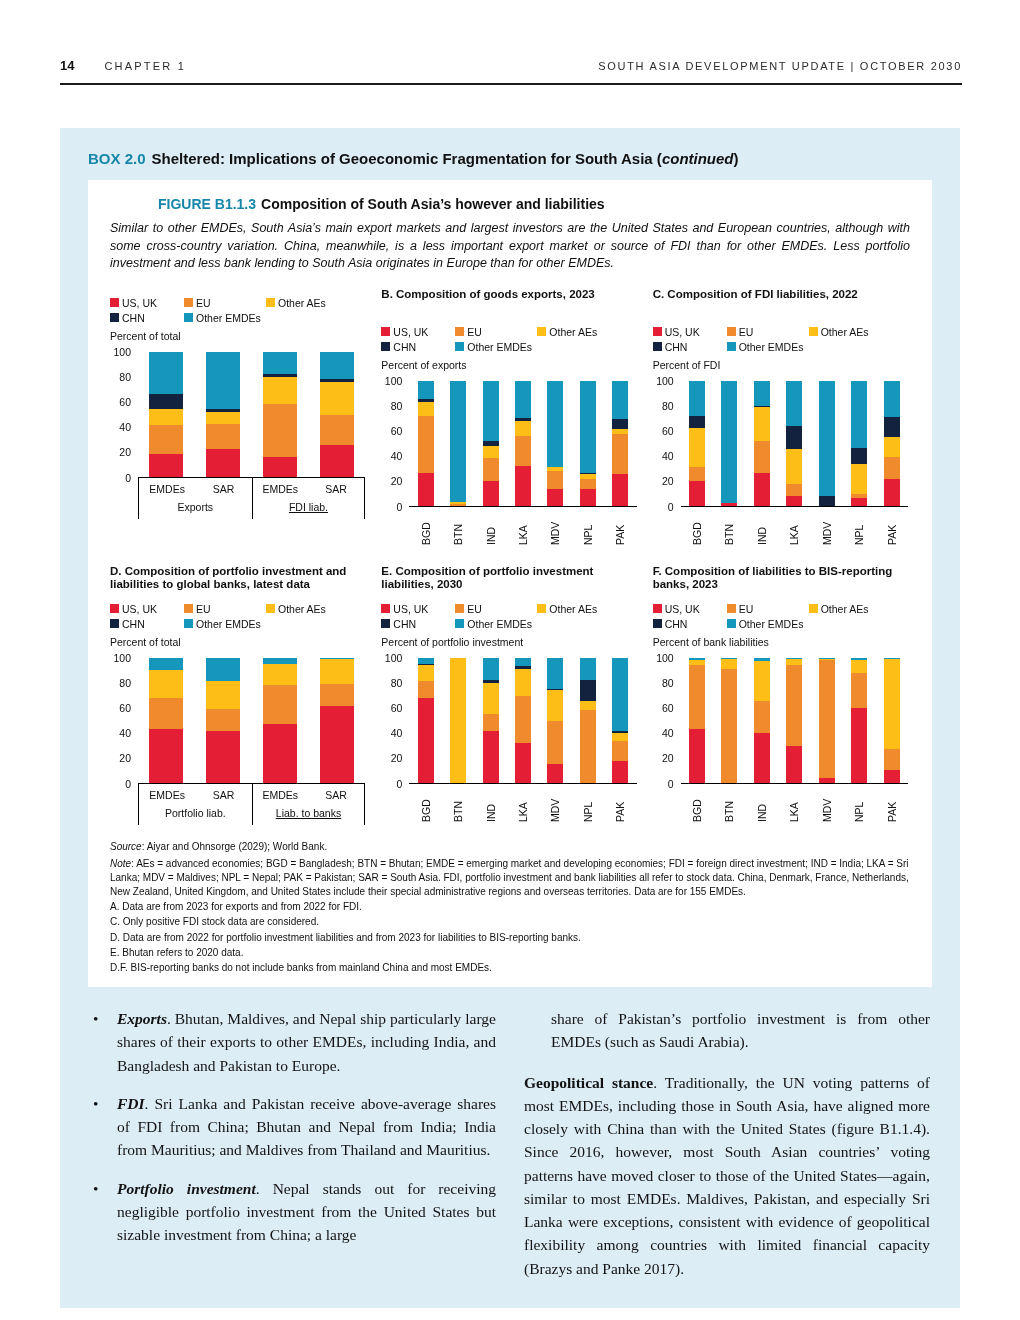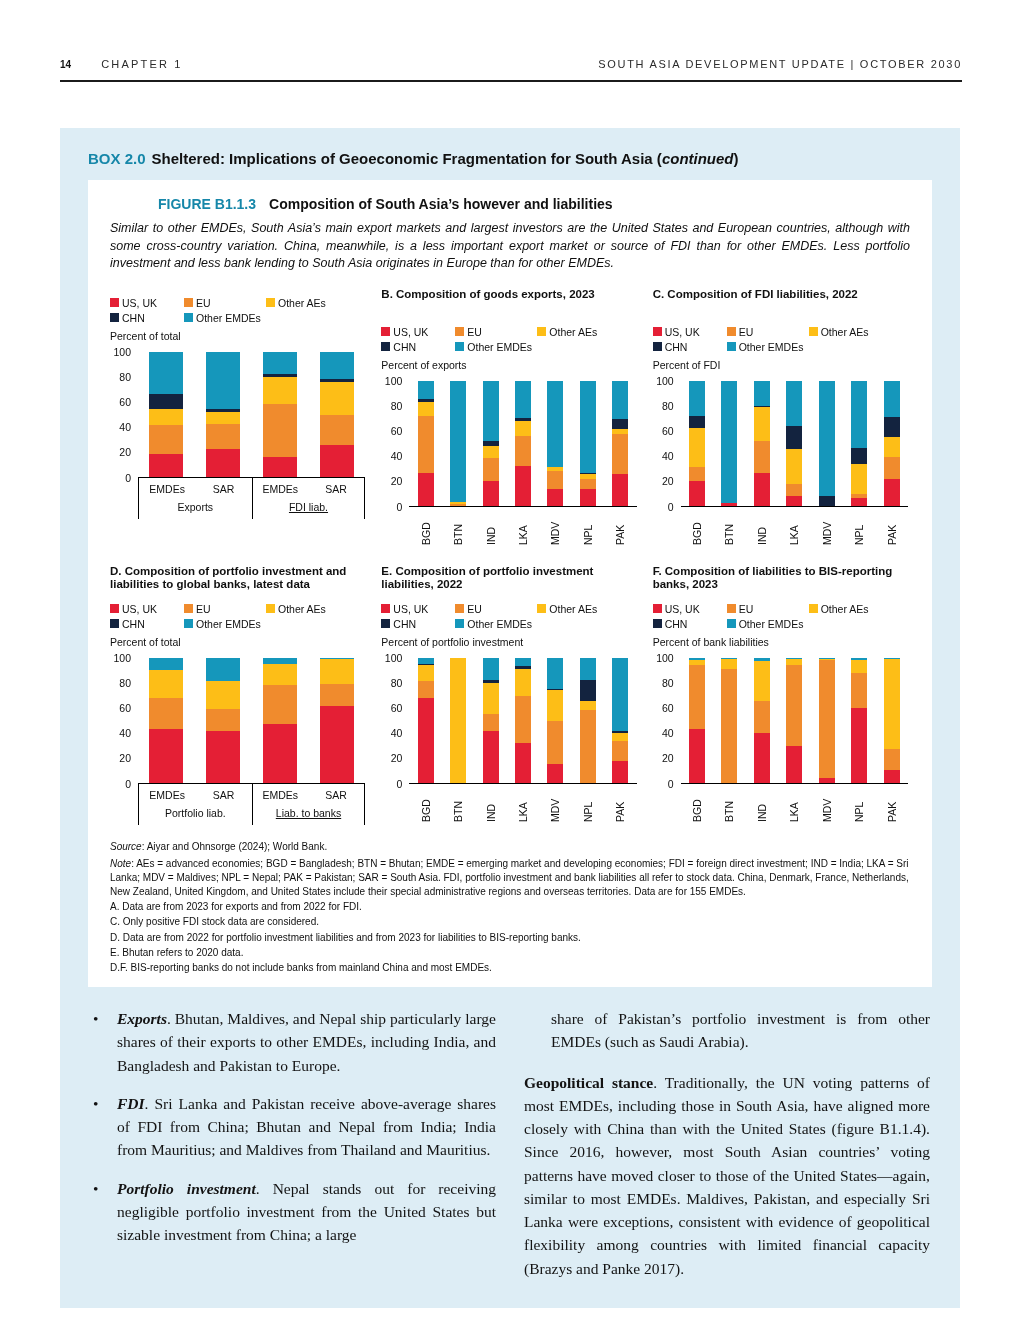--- a/index.html
+++ b/index.html
@@ -3,34 +3,34 @@
 <meta charset="utf-8">
 <style>
   * { margin:0; padding:0; box-sizing:border-box; }
   body { background:#ffffff; font-family:"Liberation Sans", sans-serif; }
   .page { position:relative; width:1020px; height:1320px; background:#fff; overflow:hidden; }
 
   
   .page-header { position:absolute; left:60px; right:58px; top:58px; padding-bottom:10px;
                  border-bottom:2px solid #1b1b1b; display:flex; justify-content:space-between; align-items:baseline; }
   .hdr-left { display:flex; align-items:baseline; }
-  .page-num { font-size:10px; font-weight:bold; color:#111; margin-right:30px; }
+  .page-num { font-size:13px; font-weight:bold; color:#111; margin-right:30px; }
   .chapter { font-size:11px; letter-spacing:2.2px; color:#2b2b2b; }
   .hdr-right { font-size:11px; letter-spacing:1.7px; color:#2b2b2b; }
 
   
   .bluebox { position:absolute; left:60px; right:60px; top:128px; bottom:12px; background:#ddedf5; }
   .box-title { padding:22px 28px 0 28px; font-size:15px; font-weight:bold; color:#111; }
   .box-label { color:#1687a9; margin-right:6px; }
   .box-title .it { font-style:italic; }
 
   
   .fig-panel { margin:13px 28px 0 28px; background:#ffffff; padding:16px 22px 12px 22px; }
   .fig-title { font-size:14px; font-weight:bold; color:#111; }
-  .fig-label { color:#1687a9; margin-right:13px;padding-left:48px; }
+  .fig-label { color:#1687a9; margin-right:5px;padding-left:48px; }
   .fig-intro { margin-top:8px; font-style:italic; font-size:12.5px; line-height:1.4; text-align:justify; color:#101010; }
 
   
   .charts { margin-top:15px; display:grid; grid-template-columns:repeat(3,1fr); column-gap:14px; row-gap:20px; }
   .chart { min-width:0; }
   .c-title { font-size:11.5px; font-weight:bold; line-height:1.2; height:29px; color:#101010; }
   .c-legend { margin-top:9px; display:grid; grid-template-columns:74px 82px 1fr; row-gap:3px; font-size:10.5px; color:#101010; }
   .lg-item { display:flex; align-items:center; white-space:nowrap; }
   .lg-sw { width:9px; height:9px; flex:none; margin-right:3px; }
   .c-ylabel { margin-top:6px; font-size:10.5px; color:#101010; }
@@ -457,21 +457,21 @@
             <div class="c-gtable">
               <div class="gcell">EMDEs</div>
               <div class="gcell">SAR</div>
               <div class="gcell div">EMDEs</div>
               <div class="gcell">SAR</div>
               <div class="gspan">Portfolio liab.</div>
               <div class="gspan div">Liab. to banks</div>
             </div>
           </div>
         <div class="chart">
-            <div class="c-title">E. Composition of portfolio investment liabilities, 2022</div>
+            <div class="c-title">E. Composition of portfolio investment liabilities, 2030</div>
             <div class="c-legend">
               <span class="lg-item">
                 <span class="lg-sw" style="background: rgb(228, 31, 53);"></span>
                 <span class="lg-tx">US, UK</span>
               </span>
               <span class="lg-item">
                 <span class="lg-sw" style="background: rgb(240, 139, 45);"></span>
                 <span class="lg-tx">EU</span>
               </span>
               <span class="lg-item">
@@ -667,21 +667,21 @@
               <span>LKA</span>
               <span>MDV</span>
               <span>NPL</span>
               <span>PAK</span>
             </div>
           </div>
       </div>
 
       <div class="notes">
         <div class="note-para">
-          <span class="it">Source</span><span>: Aiyar and Ohnsorge (2024); World Bank.</span>
+          <span class="it">Source</span><span>: Aiyar and Ohnsorge (2029); World Bank.</span>
         </div>
         <div class="note-para">
           <span class="it">Note</span><span>: AEs = advanced economies; BGD = Bangladesh; BTN = Bhutan; EMDE = emerging market and developing economies; FDI = foreign direct investment; IND = India; LKA = Sri Lanka; MDV = Maldives; NPL = Nepal; PAK = Pakistan; SAR = South Asia. FDI, portfolio investment and bank liabilities all refer to stock data. China, Denmark, France,  Netherlands, New Zealand, United Kingdom, and United States include their special administrative regions and overseas territories. Data are for 155 EMDEs.</span>
         </div>
         <div class="note-line">A. Data are from 2023 for exports and from 2022 for FDI.</div>
         <div class="note-line">C. Only positive FDI stock data are considered.</div>
         <div class="note-line">D. Data are from 2022 for portfolio investment liabilities and from 2023 for liabilities to BIS-reporting banks.</div>
         <div class="note-line">E. Bhutan refers to 2020 data.</div>
         <div class="note-line">D.F. BIS-reporting banks do not include banks from mainland China and most EMDEs.</div>
       </div>

